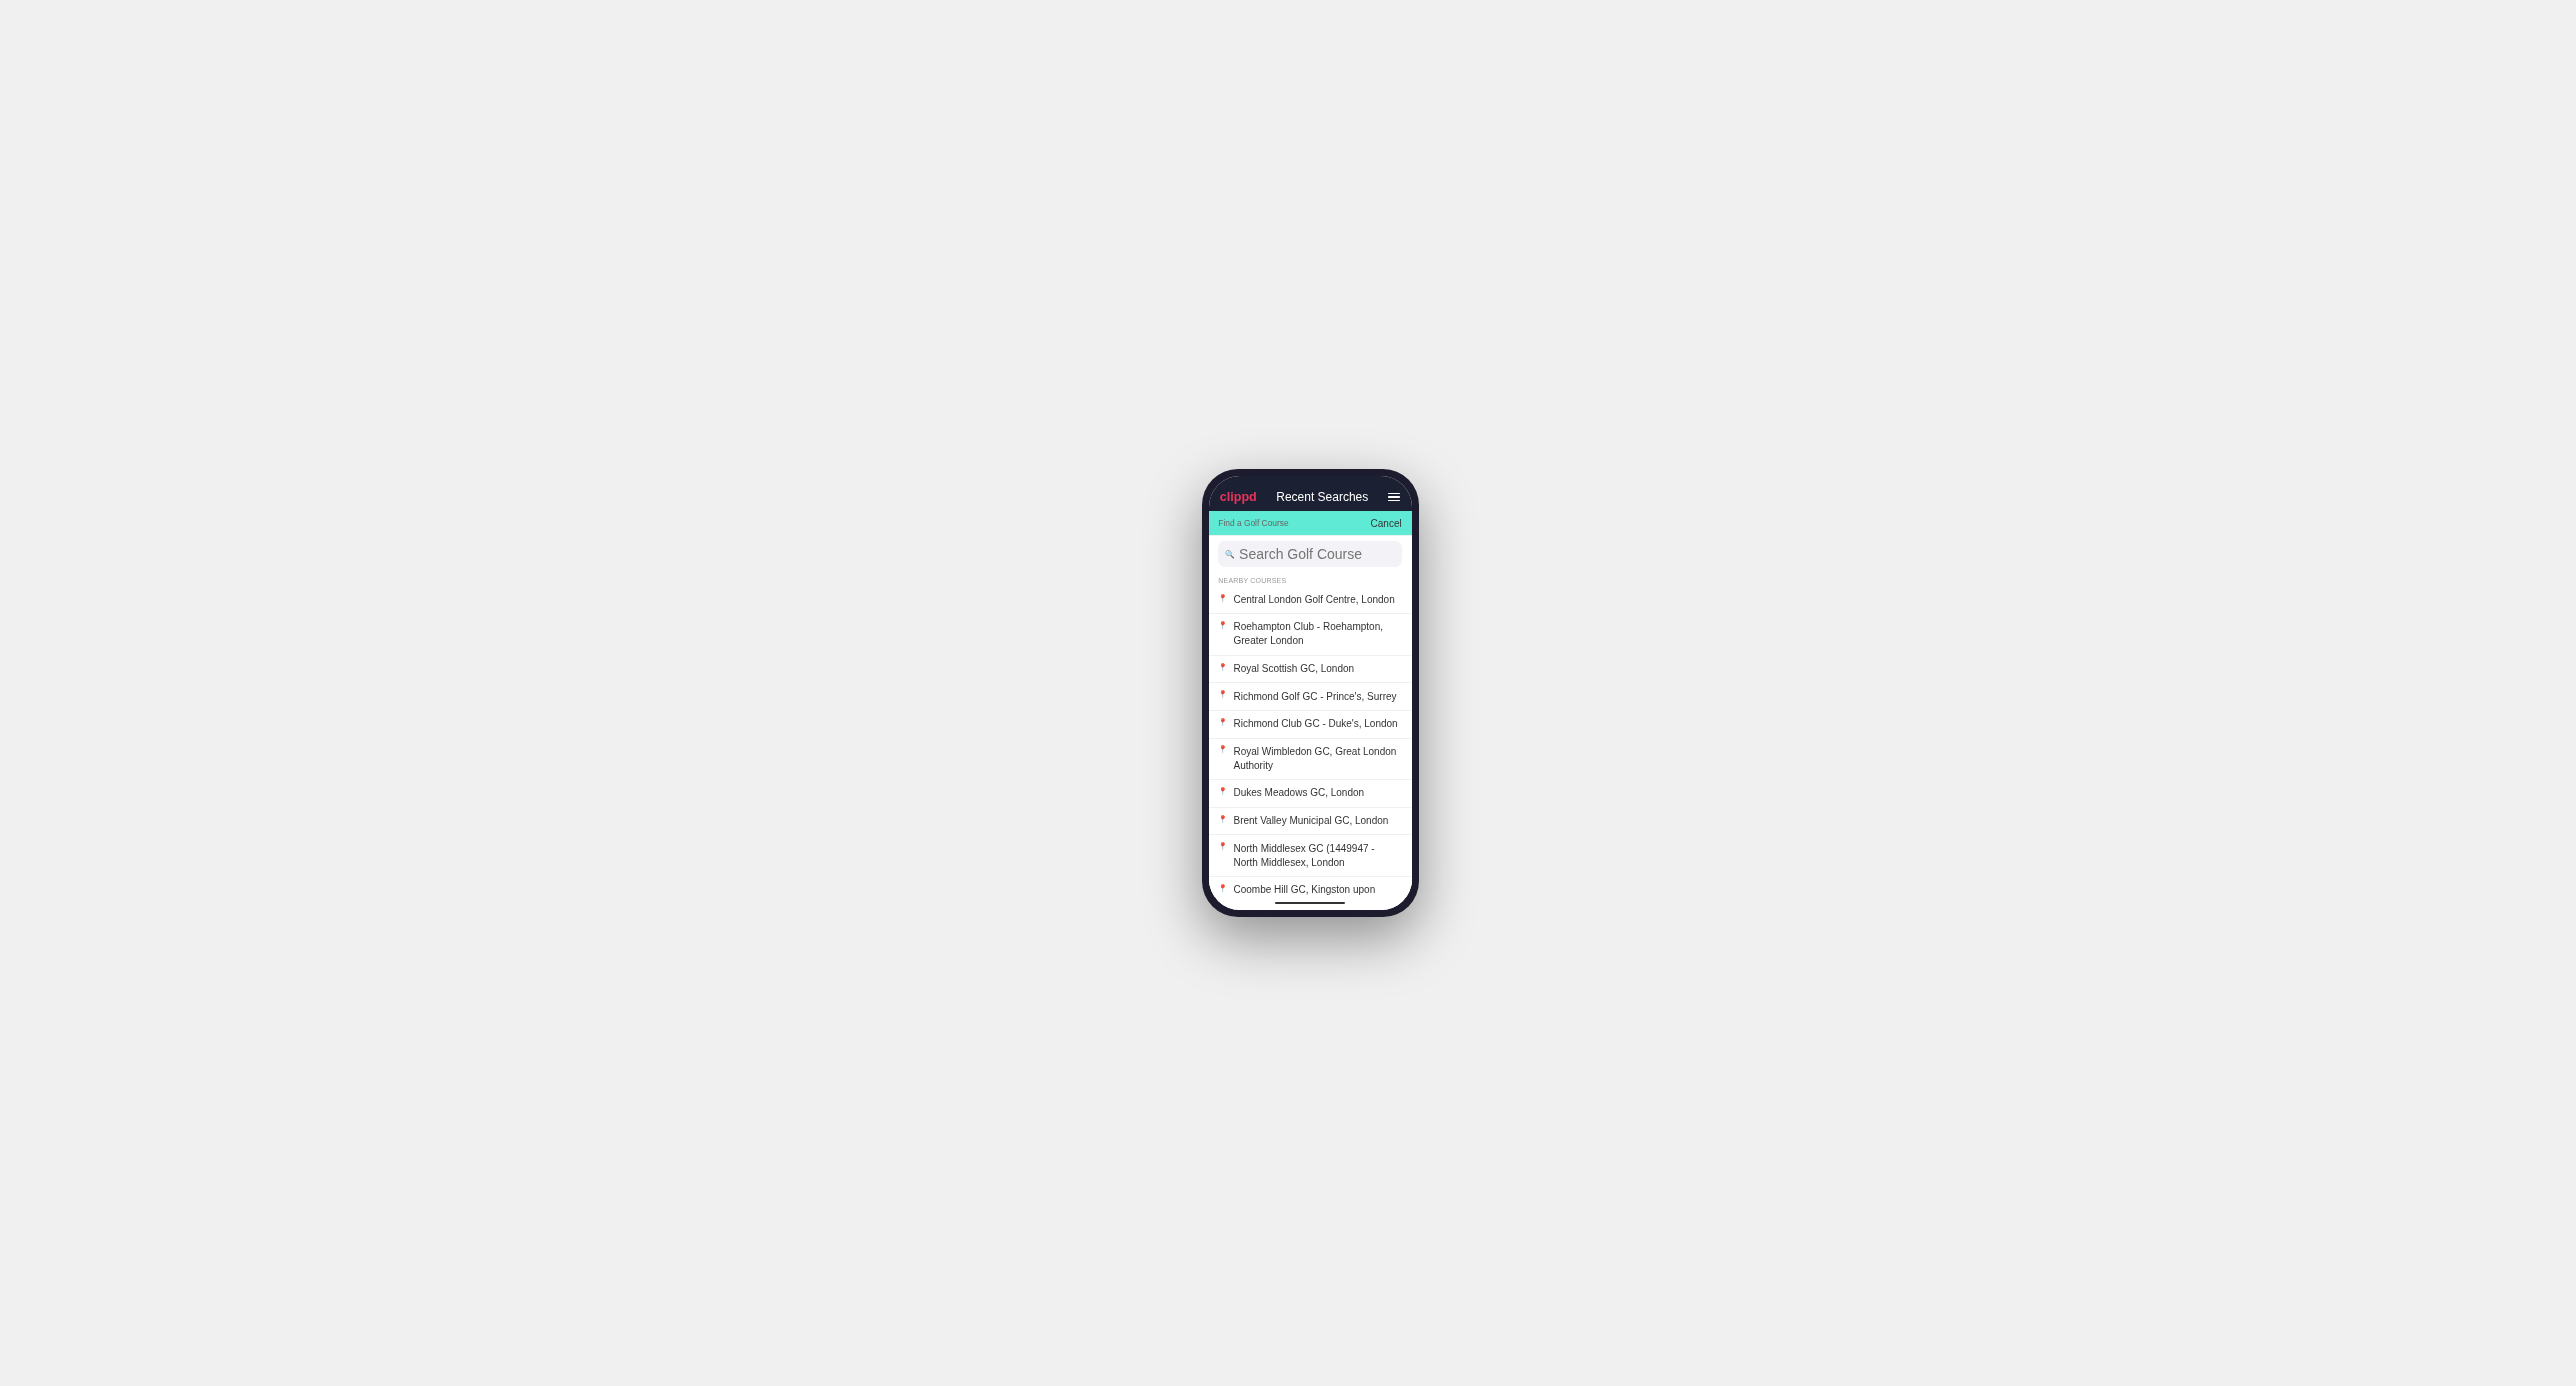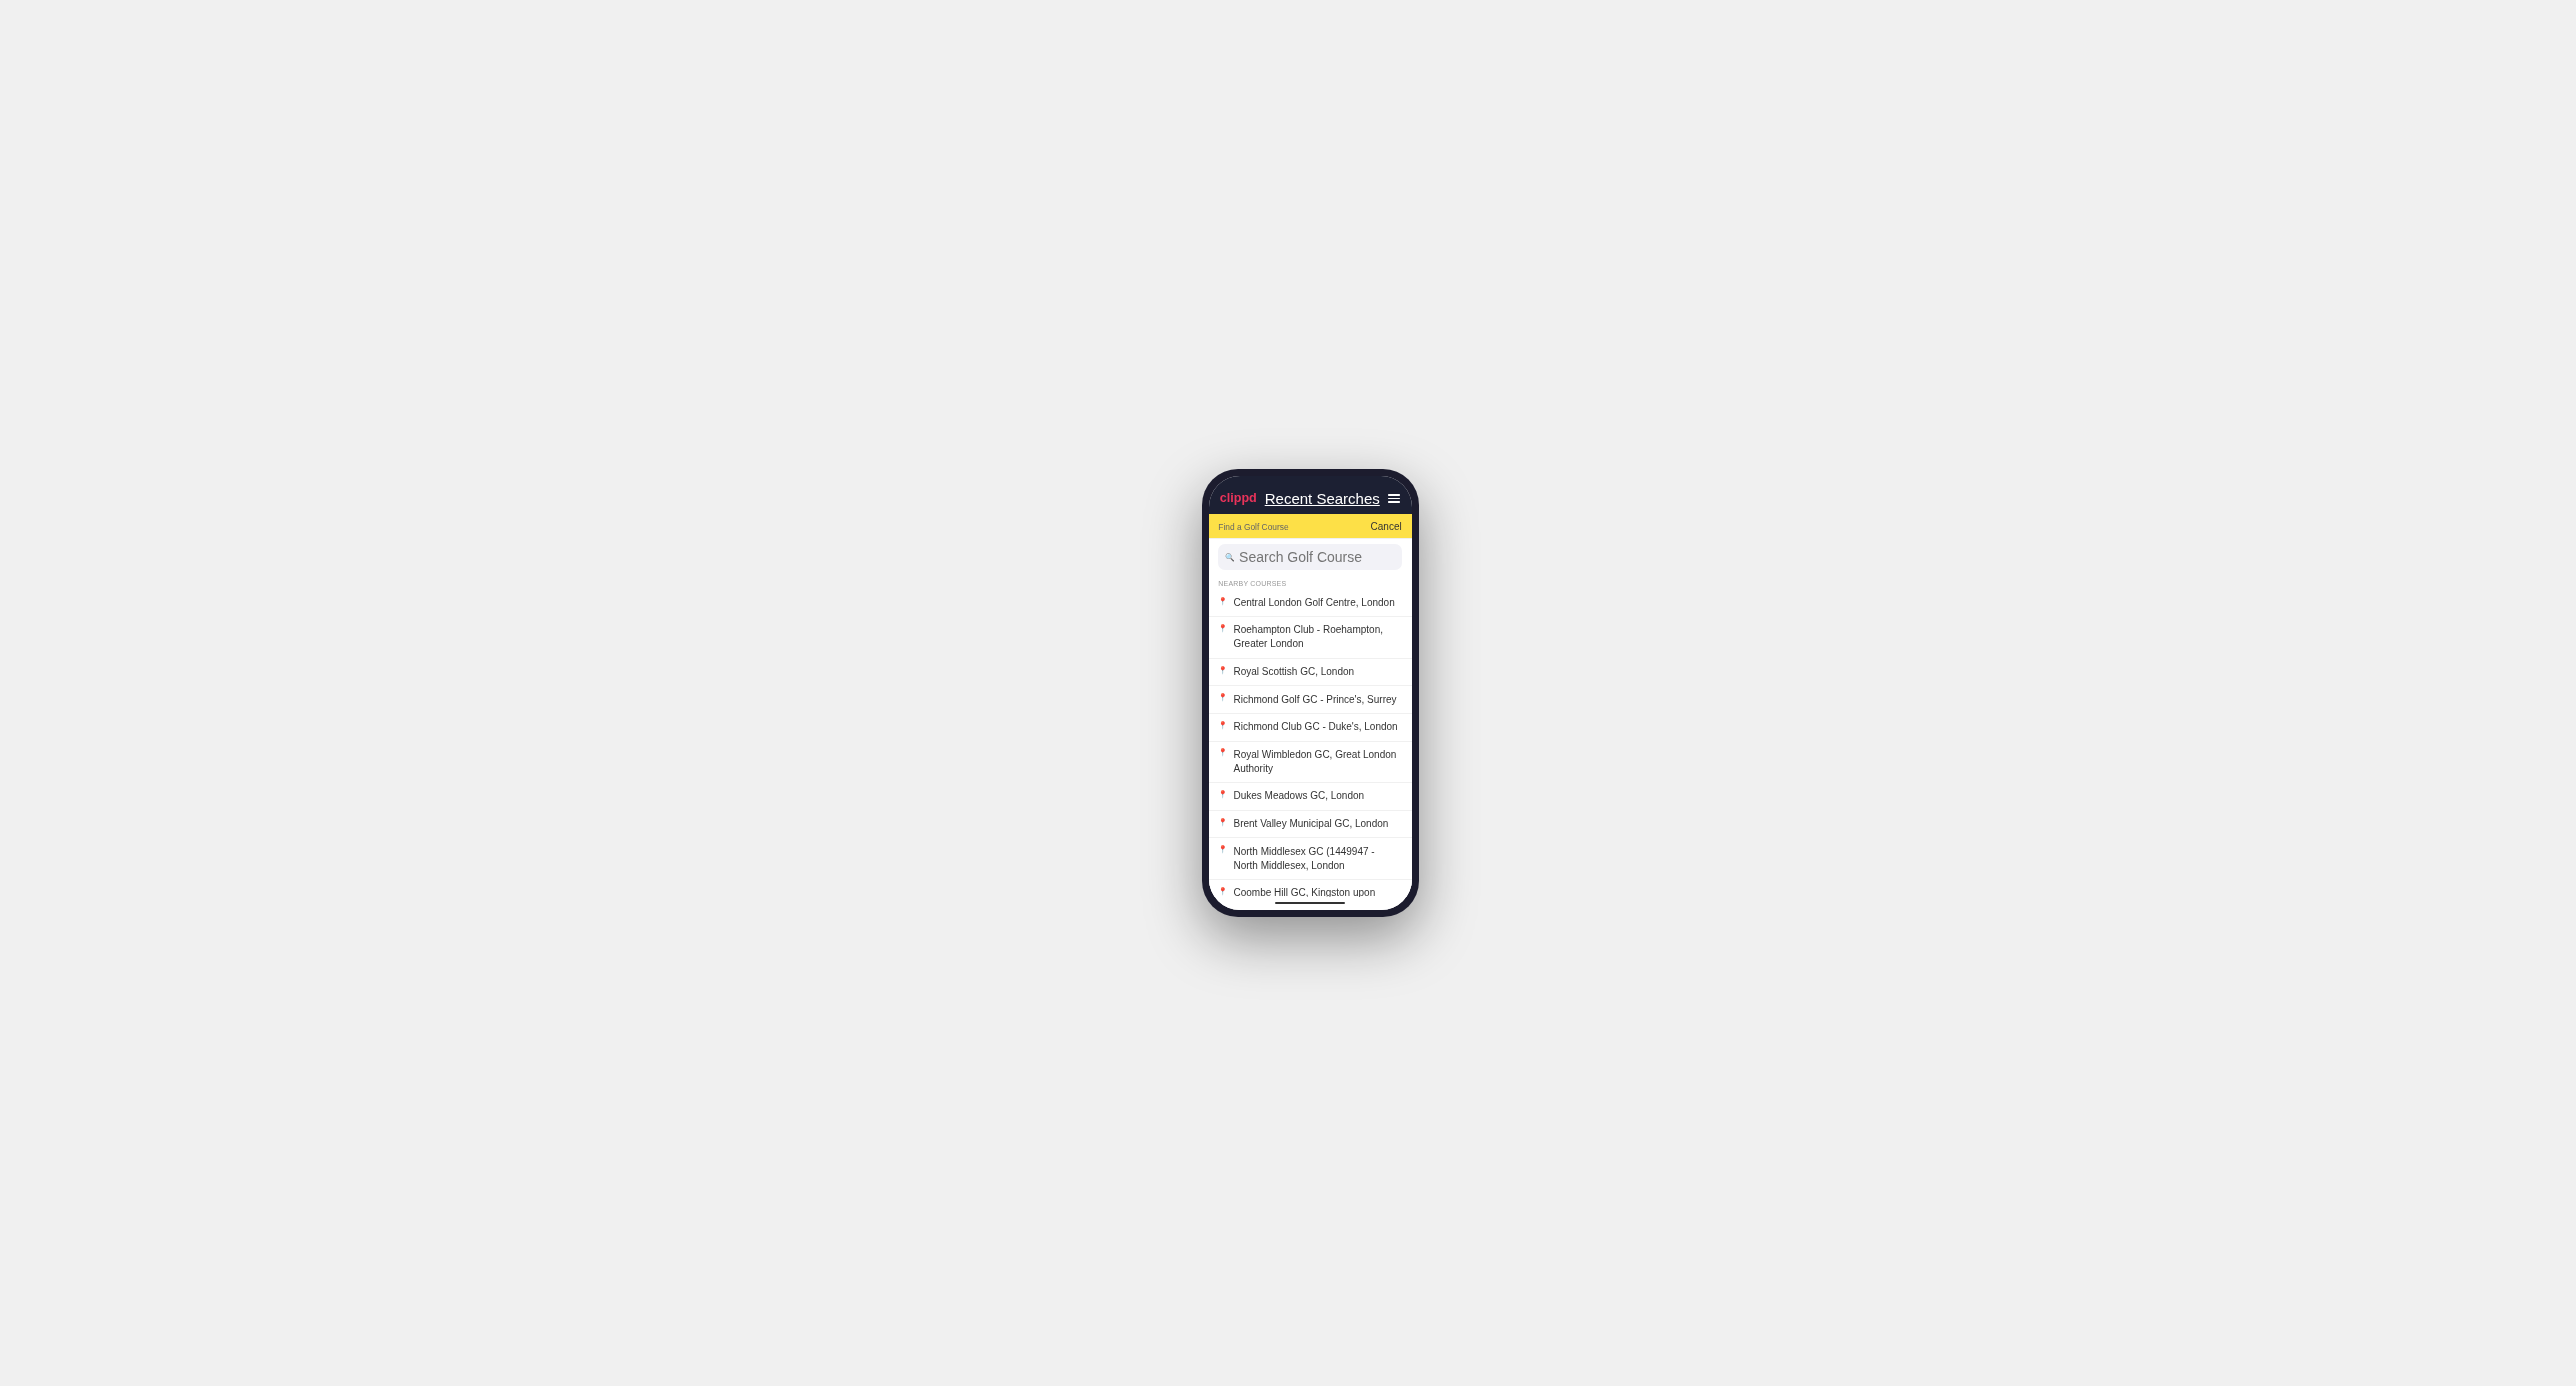--- a/index.html
+++ b/index.html
@@ -50,24 +50,23 @@
       padding: 5.6px 11.2px 7px;
     }
 
     .nav-logo {
       font-size: 12.6px;
       font-weight: 700;
       color: #e8335a;
     }
 
     .nav-title {
-      font-size: 15px;
+      font-size: 12px;
       color: #ffffff;
       font-weight: 500;
-      text-decoration: underline;
     }
 
     .nav-menu-icon {
       display: flex;
       flex-direction: column;
       gap: 2.1px;
       cursor: pointer;
     }
 
     .nav-menu-icon span {
@@ -83,24 +82,24 @@
       flex: 1;
       display: flex;
       flex-direction: column;
       background: #ffffff;
       overflow: hidden;
     }
 
     
     .find-header {
       display: flex;
-      align-items: flex-end;
+      align-items: center;
       justify-content: space-between;
       padding: 7px 9.8px 5.6px;
-      background: #fde047;
+      background: #5eead4;
       border-bottom: 0.7px solid #f0f0f0;
     }
 
     .find-title {
       font-size: 8.4px;
       color: #666;
     }
 
     .cancel-btn {
       font-size: 10px;

